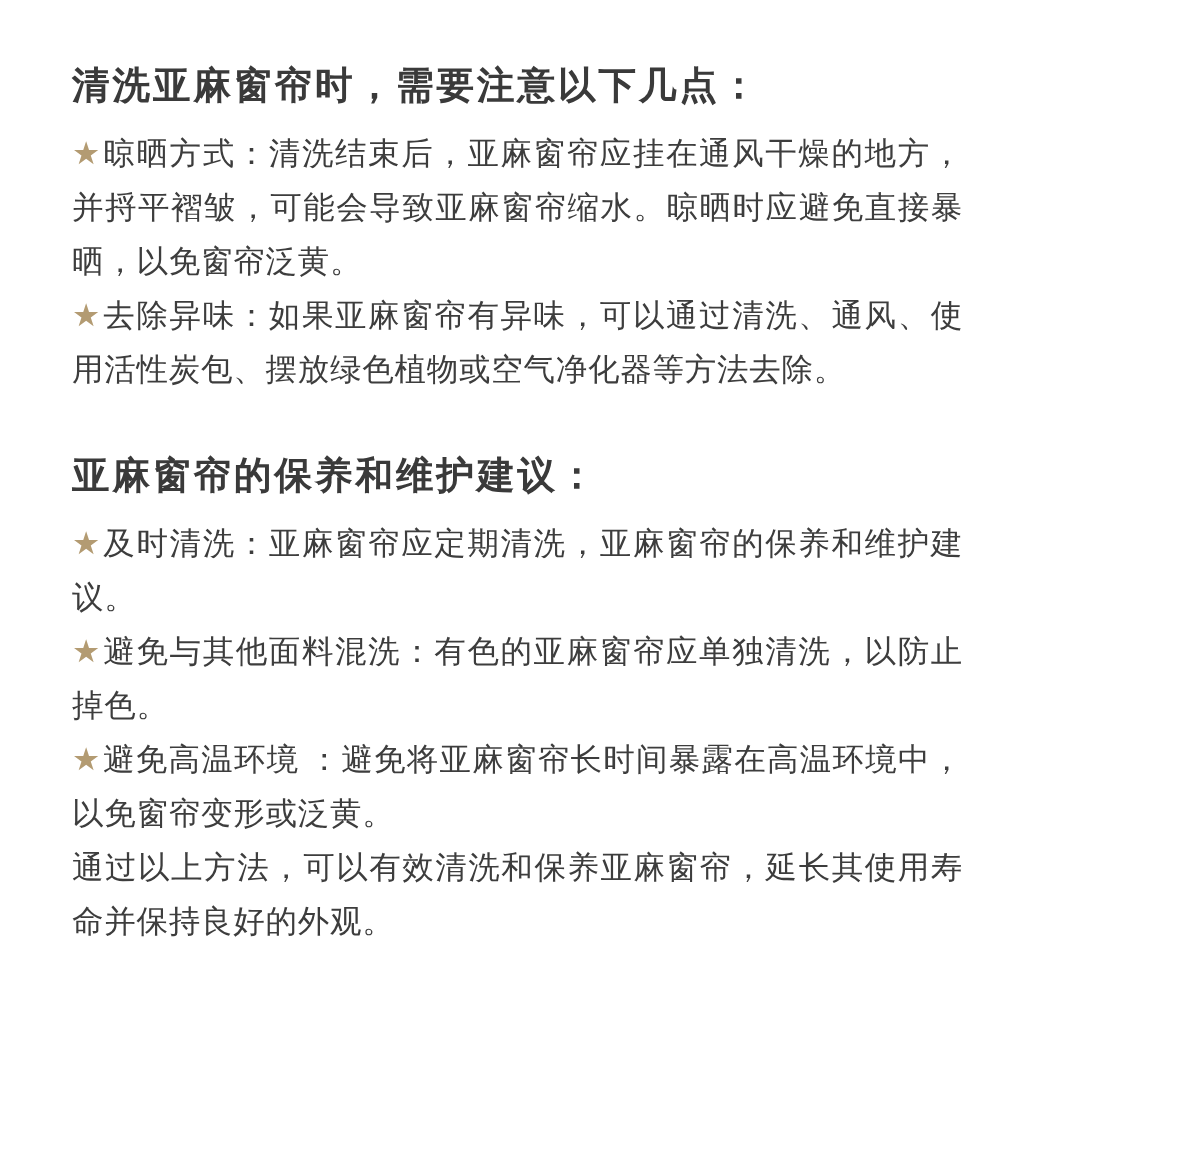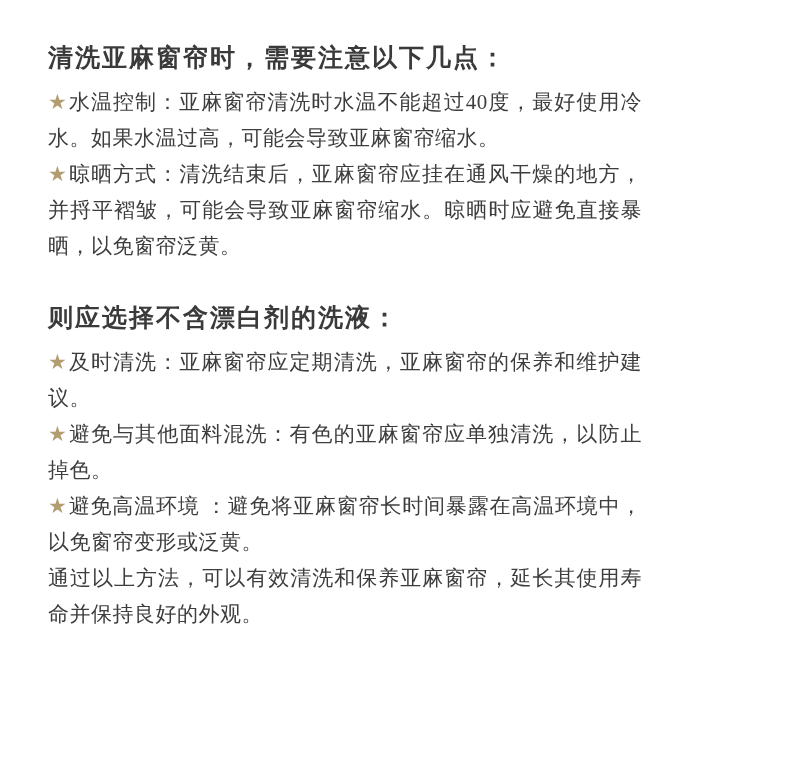--- a/index.html
+++ b/index.html
@@ -44,28 +44,28 @@
     margin-right: 1px;
   }
 </style>
 </head>
 <body style="color: rgb(61, 61, 61); background: rgb(255, 255, 255);">
 
 <div class="page">
 
   <h1 class="heading">清洗亚麻窗帘时，需要注意以下几点：</h1>
 
-  <p class="item"><span class="star" style="color: rgb(179, 155, 114);">★</span><span>水温控制：亚麻窗帘清洗时水温不能超过40度，最好使用冷水。如果水温过高，可能会导致亚麻窗帘缩水。</span></p>
 
 
 
   <p class="item"><span class="star" style="color: rgb(179, 155, 114);">★</span><span>晾晒方式：清洗结束后，亚麻窗帘应挂在通风干燥的地方，并捋平褶皱，可能会导致亚麻窗帘缩水。晾晒时应避免直接暴晒，以免窗帘泛黄。</span></p>
 
+  <p class="item"><span class="star" style="color: rgb(179, 155, 114);">★</span><span>去除异味：如果亚麻窗帘有异味，可以通过清洗、通风、使用活性炭包、摆放绿色植物或空气净化器等方法去除。</span></p>
 
-  <h1 class="heading heading-2">则应选择不含漂白剂的洗液：</h1>
+  <h1 class="heading heading-2">亚麻窗帘的保养和维护建议：</h1>
 
   <p class="item"><span class="star" style="color: rgb(179, 155, 114);">★</span><span>及时清洗：亚麻窗帘应定期清洗，亚麻窗帘的保养和维护建议。</span></p>
 
   <p class="item"><span class="star" style="color: rgb(179, 155, 114);">★</span><span>避免与其他面料混洗：有色的亚麻窗帘应单独清洗，以防止掉色。</span></p>
 
   <p class="item"><span class="star" style="color: rgb(179, 155, 114);">★</span><span>避免高温环境 ：避免将亚麻窗帘长时间暴露在高温环境中，以免窗帘变形或泛黄。</span></p>
 
   <p class="closing">通过以上方法，可以有效清洗和保养亚麻窗帘，延长其使用寿命并保持良好的外观。</p>
 
 </div>

